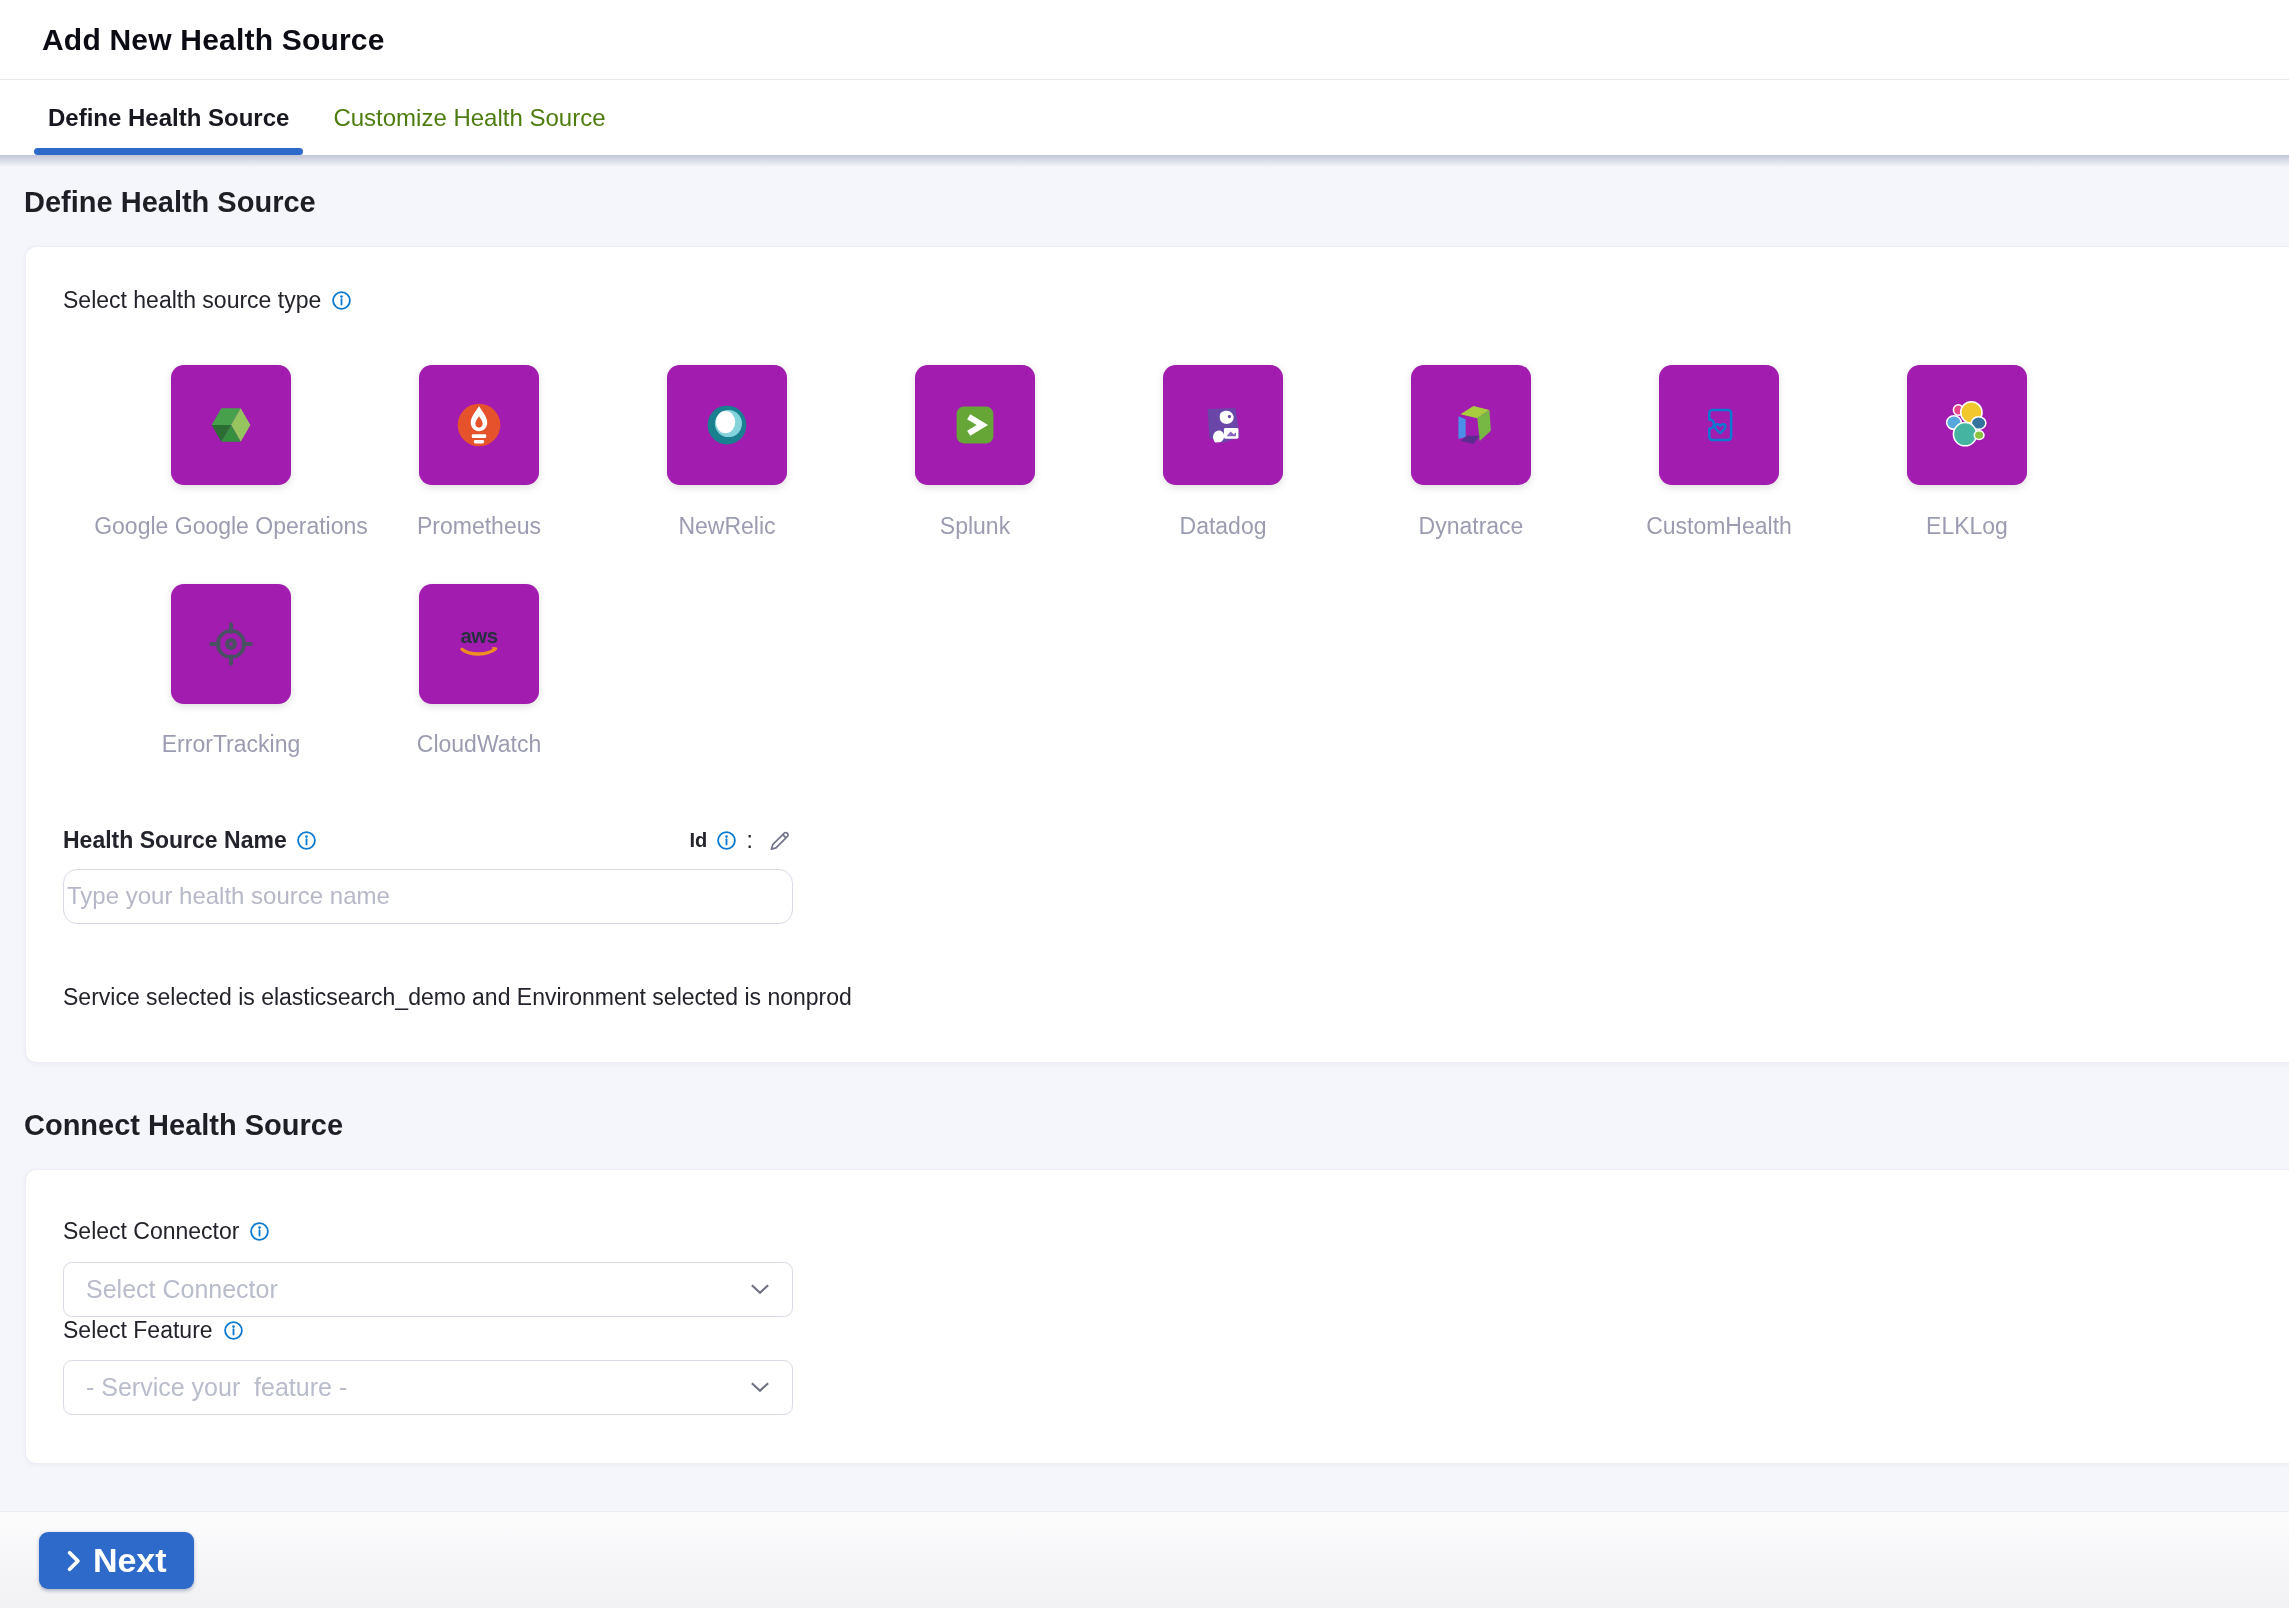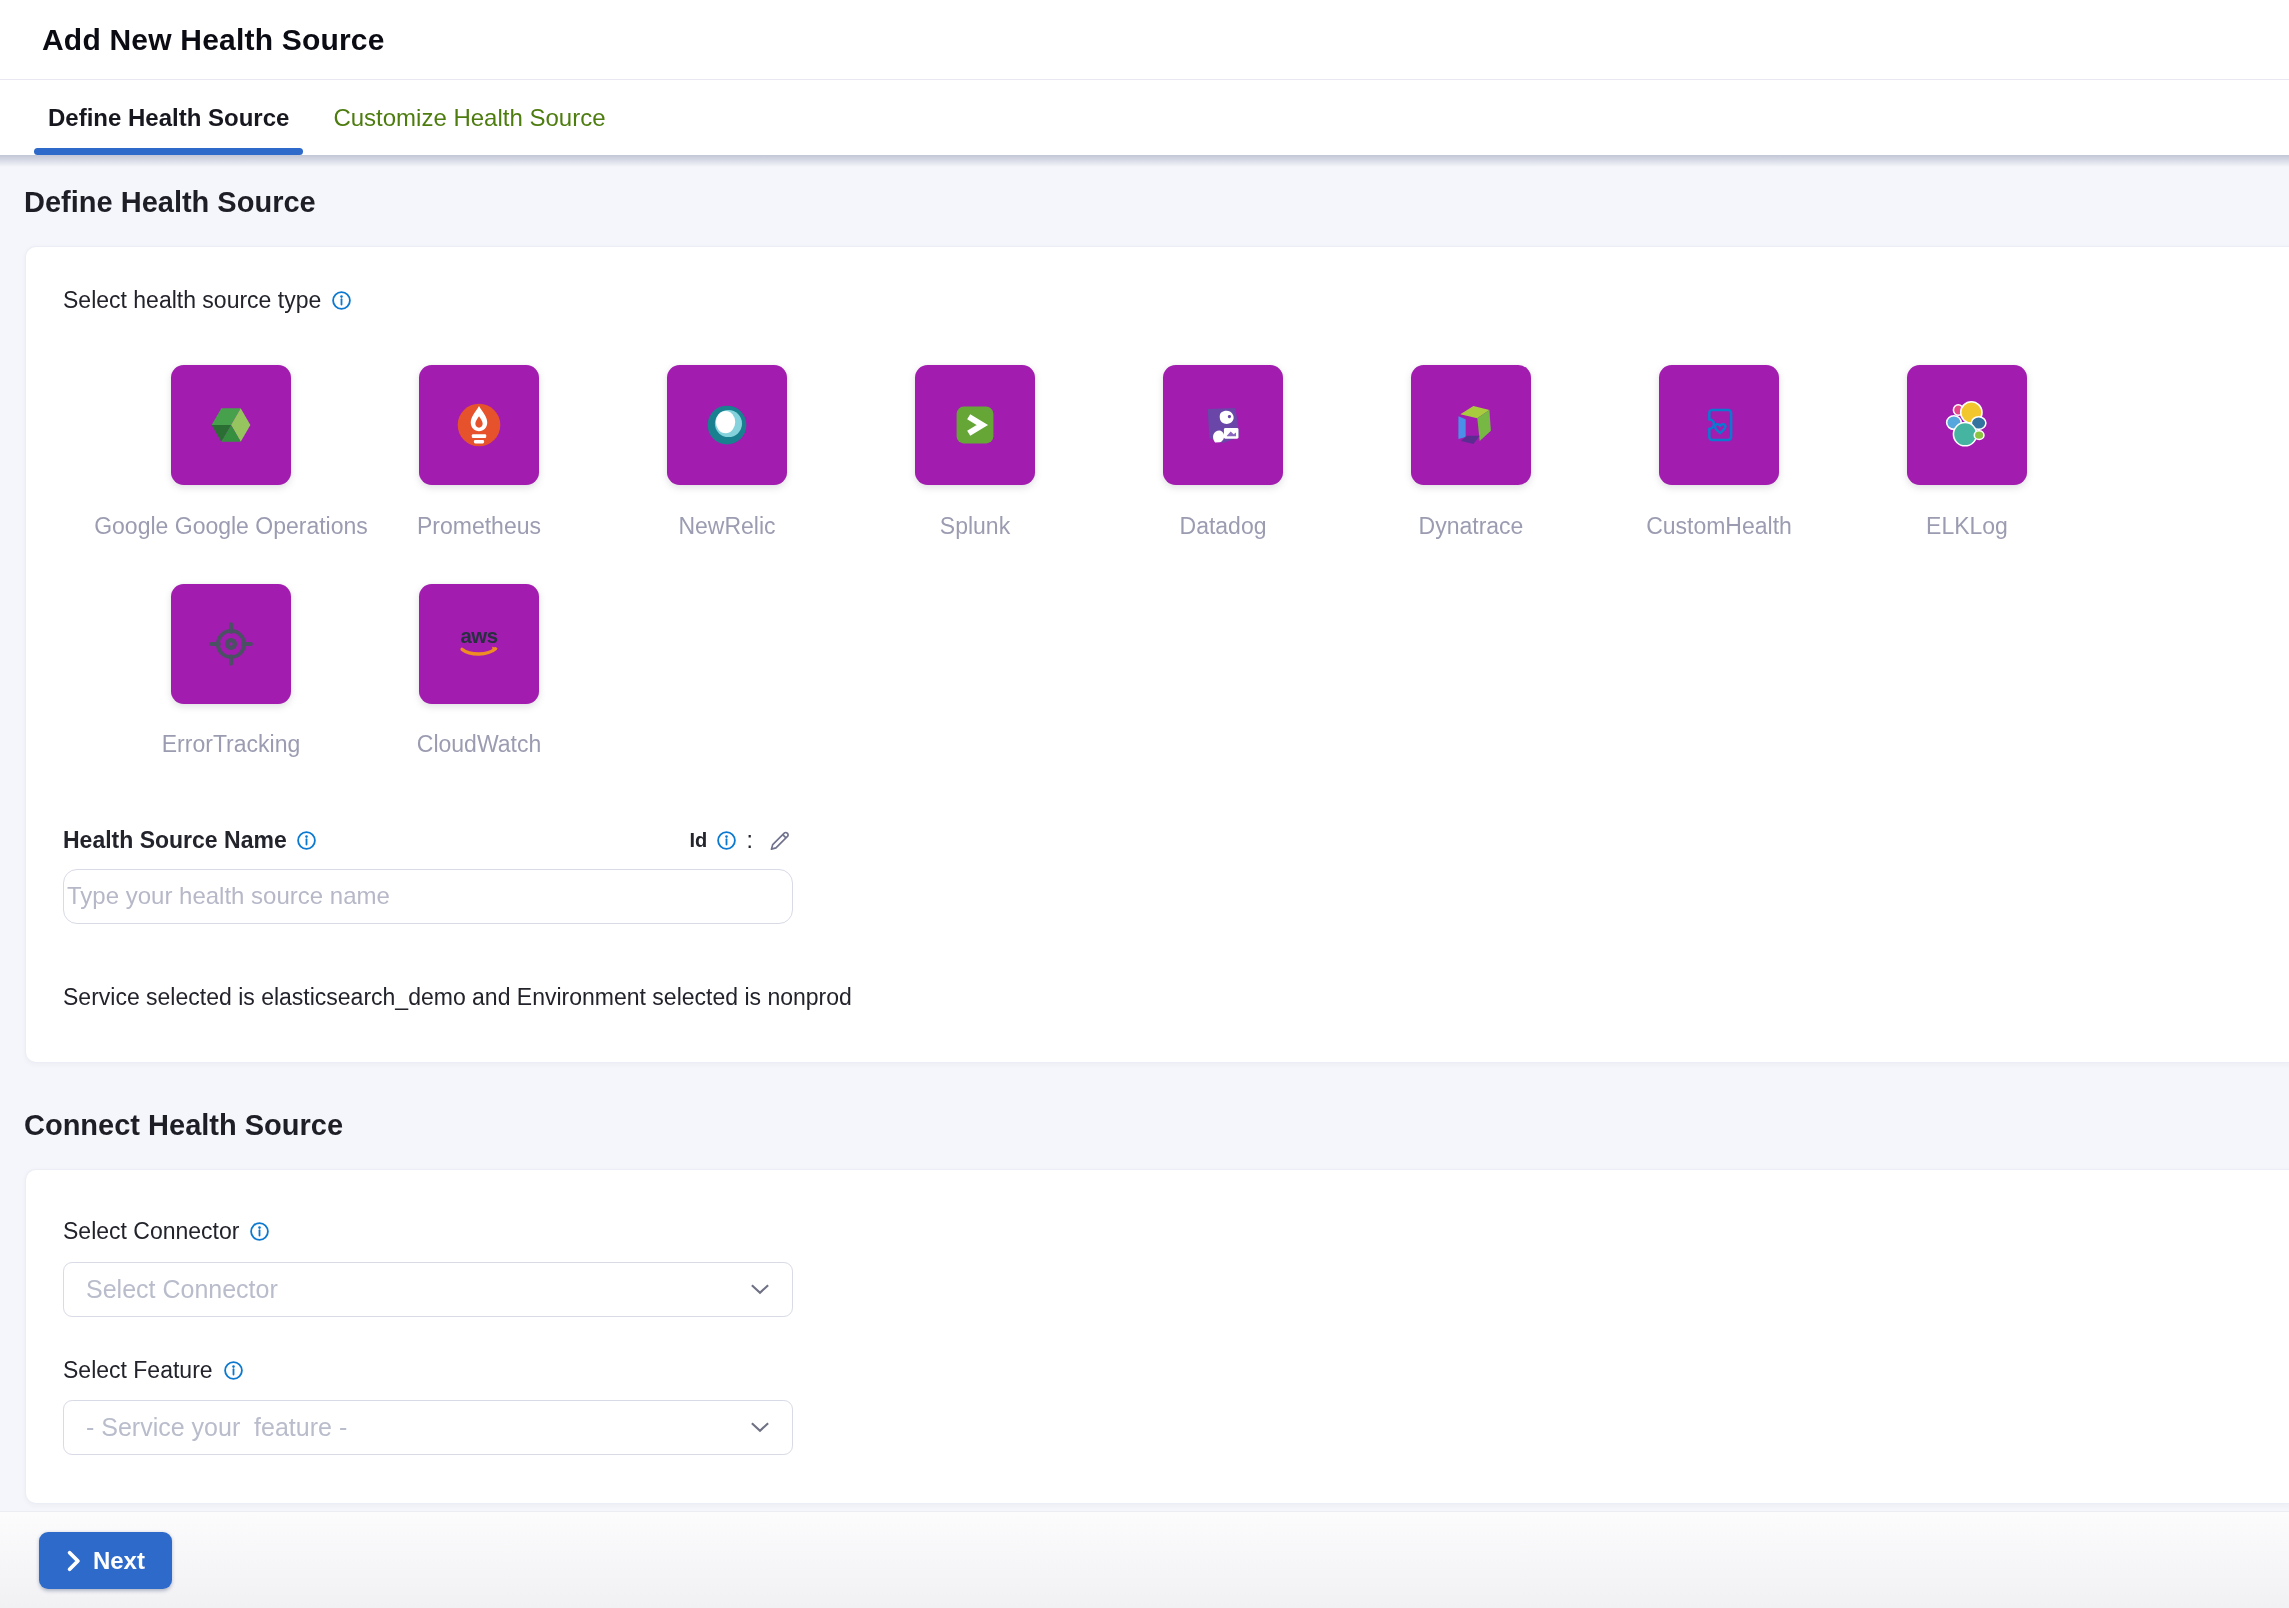--- a/index.html
+++ b/index.html
@@ -55,21 +55,21 @@
     border:0.9px solid #eceef5; border-right:none;
     border-radius:11px 0 0 11px;
     box-shadow:0 1.8px 5.5px rgba(40,50,90,.04);
     padding:40px 37px 51px 37px;
   }
   .panel2 { padding:48px 37px 48px 37px; }
   .field-label {
     display:flex; align-items:center; gap:10px;
     font-size:23px; color:#22232b;
   }
-  .field-label.gap-top { margin-top:40px; }
+  .field-label.gap-top { }
   .b { font-weight:700; }
   .info-icon { width:21px; height:21px; flex:0 0 auto; cursor:pointer; }
   
   .type-grid { display:flex; margin-left:44px; margin-top:51px; }
   .type-grid.row2 { margin-top:44px; }
   .type-item { width:248px; display:flex; flex-direction:column; align-items:center; }
   .type-card {
     width:120px; height:120px; background:#a21caf; border-radius:12.8px;
     box-shadow:0 2.7px 7.3px rgba(96,97,112,.18), 0 0 0.9px rgba(40,41,61,.10);
     display:flex; align-items:center; justify-content:center;
@@ -107,21 +107,21 @@
   .chev { width:20px; height:12px; flex:0 0 auto; }
   
   .footer {
     position:absolute; left:0; right:0; bottom:0; height:97px;
     background:linear-gradient(180deg,#fcfcfd 0%,#f1f1f4 100%);
     border-top:0.9px solid #ececf1; z-index:6;
   }
   .next-btn {
     margin:20px 0 0 39px; height:57px; padding:0 27.4px;
     background:#2e6ac9; border:none; border-radius:9.1px;
-    color:#fff; font-size:24px; font-weight:600;
+    color:#fff; font-size:34px; font-weight:600;
     display:inline-flex; align-items:center; gap:11px;
     font-family:inherit; cursor:pointer;
     box-shadow:0 1.8px 3.7px rgba(20,40,90,.30);
   }
   .next-chev { width:15.5px; height:22px; }
 </style>
 </head>
 <body>
 
 <div class="app">

